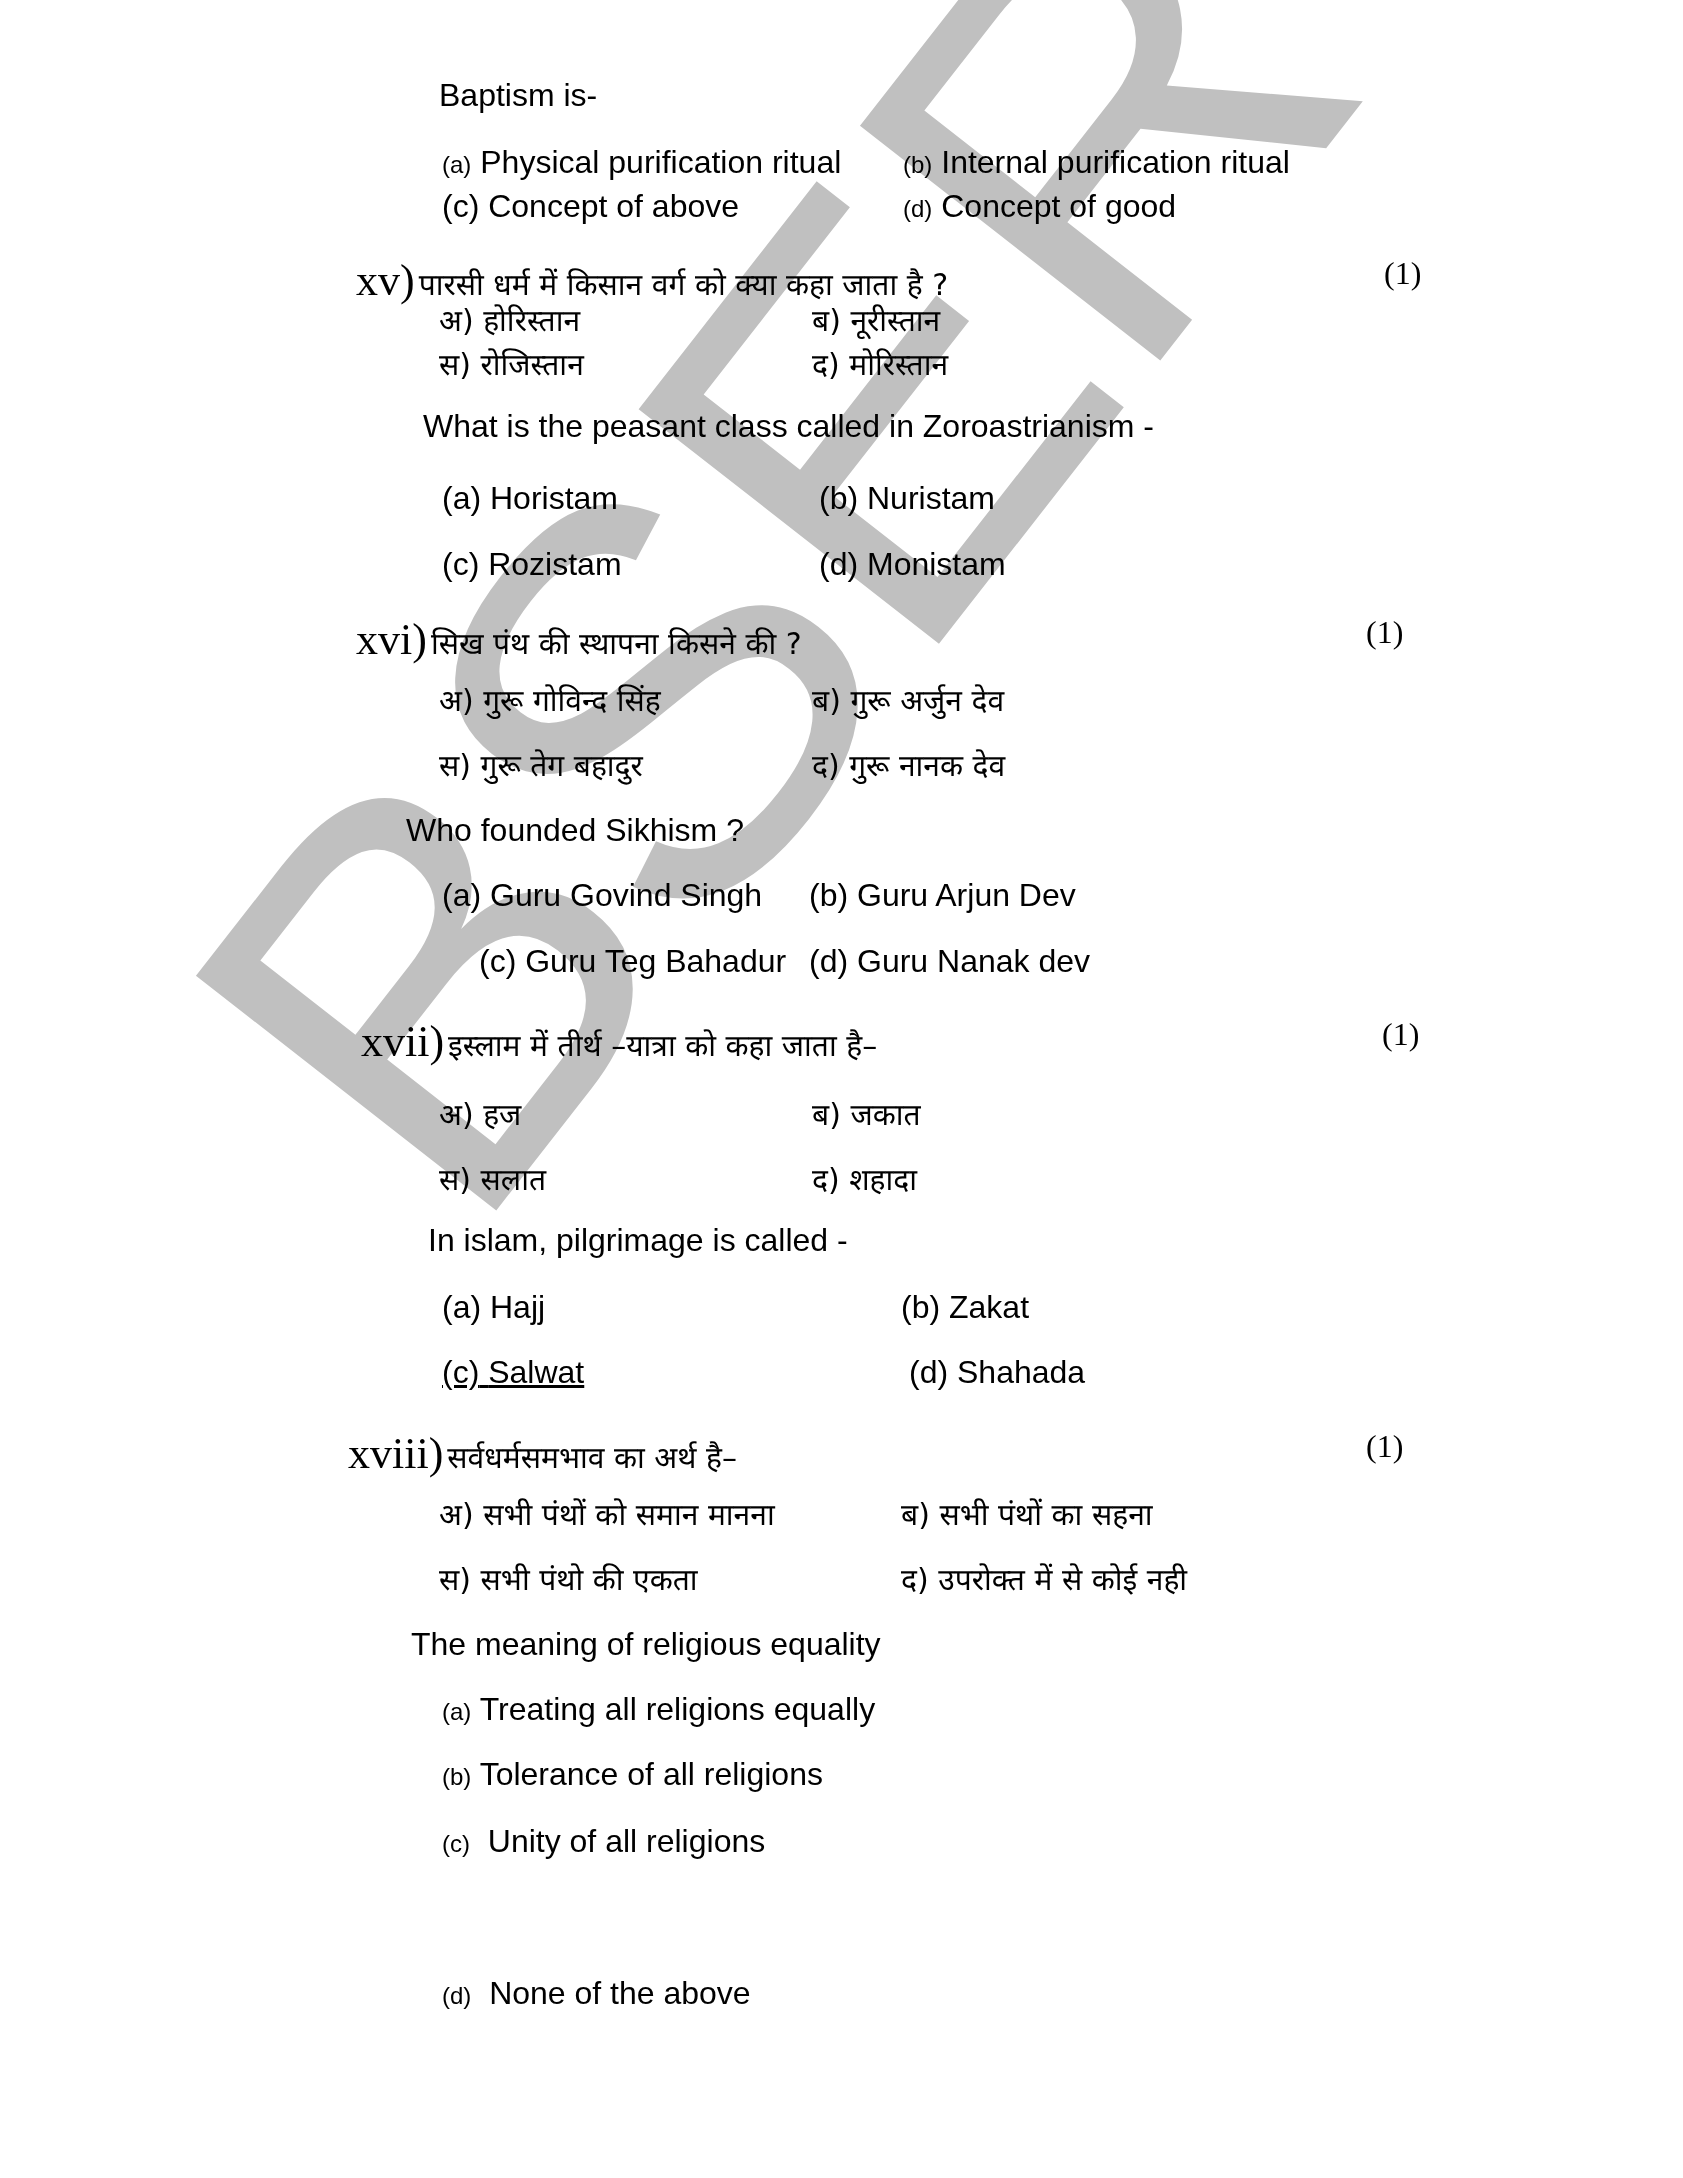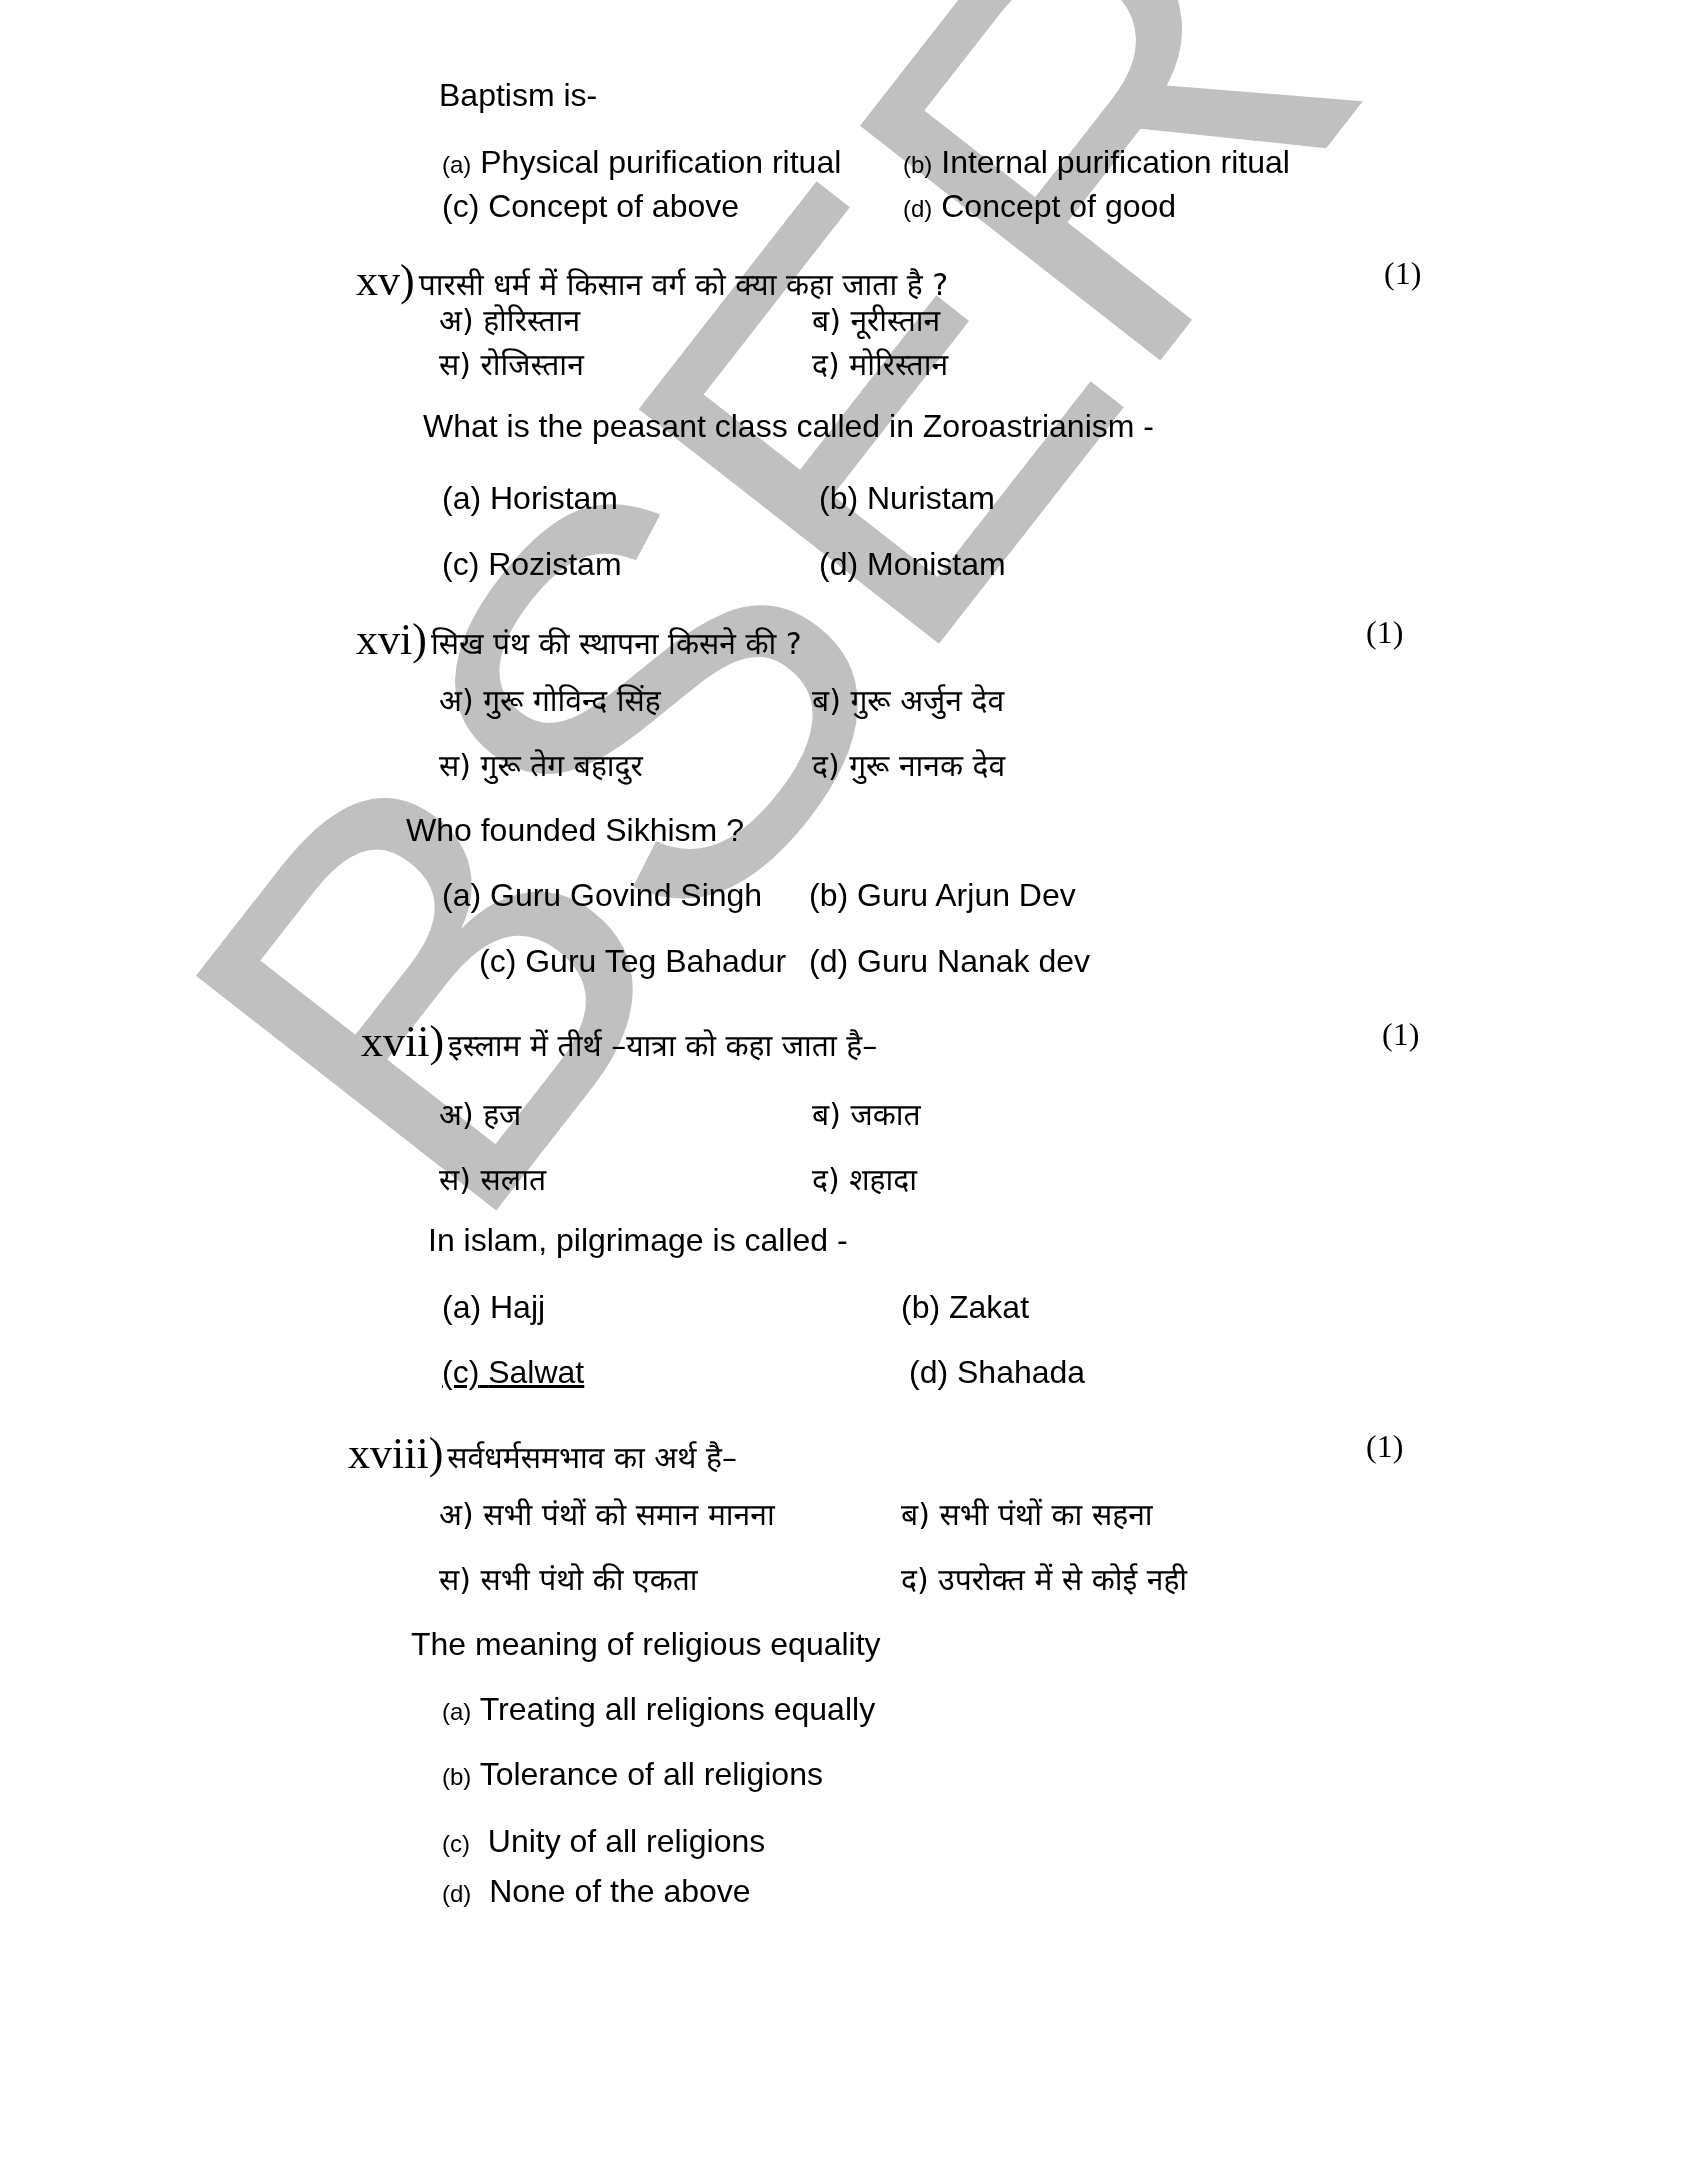--- a/index.html
+++ b/index.html
@@ -73,16 +73,16 @@
   <div class="t" style="left:348px; top:1428px;"><span class="rn">xviii)</span> <span class="hi">सर्वधर्मसमभाव का अर्थ है–</span></div>
   <div class="t mk" style="left:1366px; top:1428px;">(1)</div>
   <div class="t hi" style="left:439px; top:1493px;"><span>अ)</span> <span>सभी पंथों को समान मानना</span></div>
   <div class="t hi" style="left:901px; top:1493px;"><span>ब)</span> <span>सभी पंथों का सहना</span></div>
   <div class="t hi" style="left:439px; top:1558px;"><span>स)</span> <span>सभी पंथो की एकता</span></div>
   <div class="t hi" style="left:901px; top:1558px;"><span>द)</span> <span>उपरोक्त में से कोई नही</span></div>
   <div class="t en" style="left:411px; top:1626px;">The meaning of religious equality</div>
   <div class="t en" style="left:442px; top:1691px;"><span class="small">(a)</span> <span>Treating all religions equally</span></div>
   <div class="t en" style="left:442px; top:1756px;"><span class="small">(b)</span> <span>Tolerance of all religions</span></div>
   <div class="t en" style="left:442px; top:1823px;"><span class="small">(c)</span>&nbsp; <span>Unity of all religions</span></div>
-  <div class="t en" style="left:442px; top:1873px;text-align:center;"><span class="small">(d)</span>&nbsp; <span>None of the above</span></div>
+  <div class="t en" style="left:442px; top:1975px;text-align:center;"><span class="small">(d)</span>&nbsp; <span>None of the above</span></div>
 
 </div>
 
 
 </body></html>

